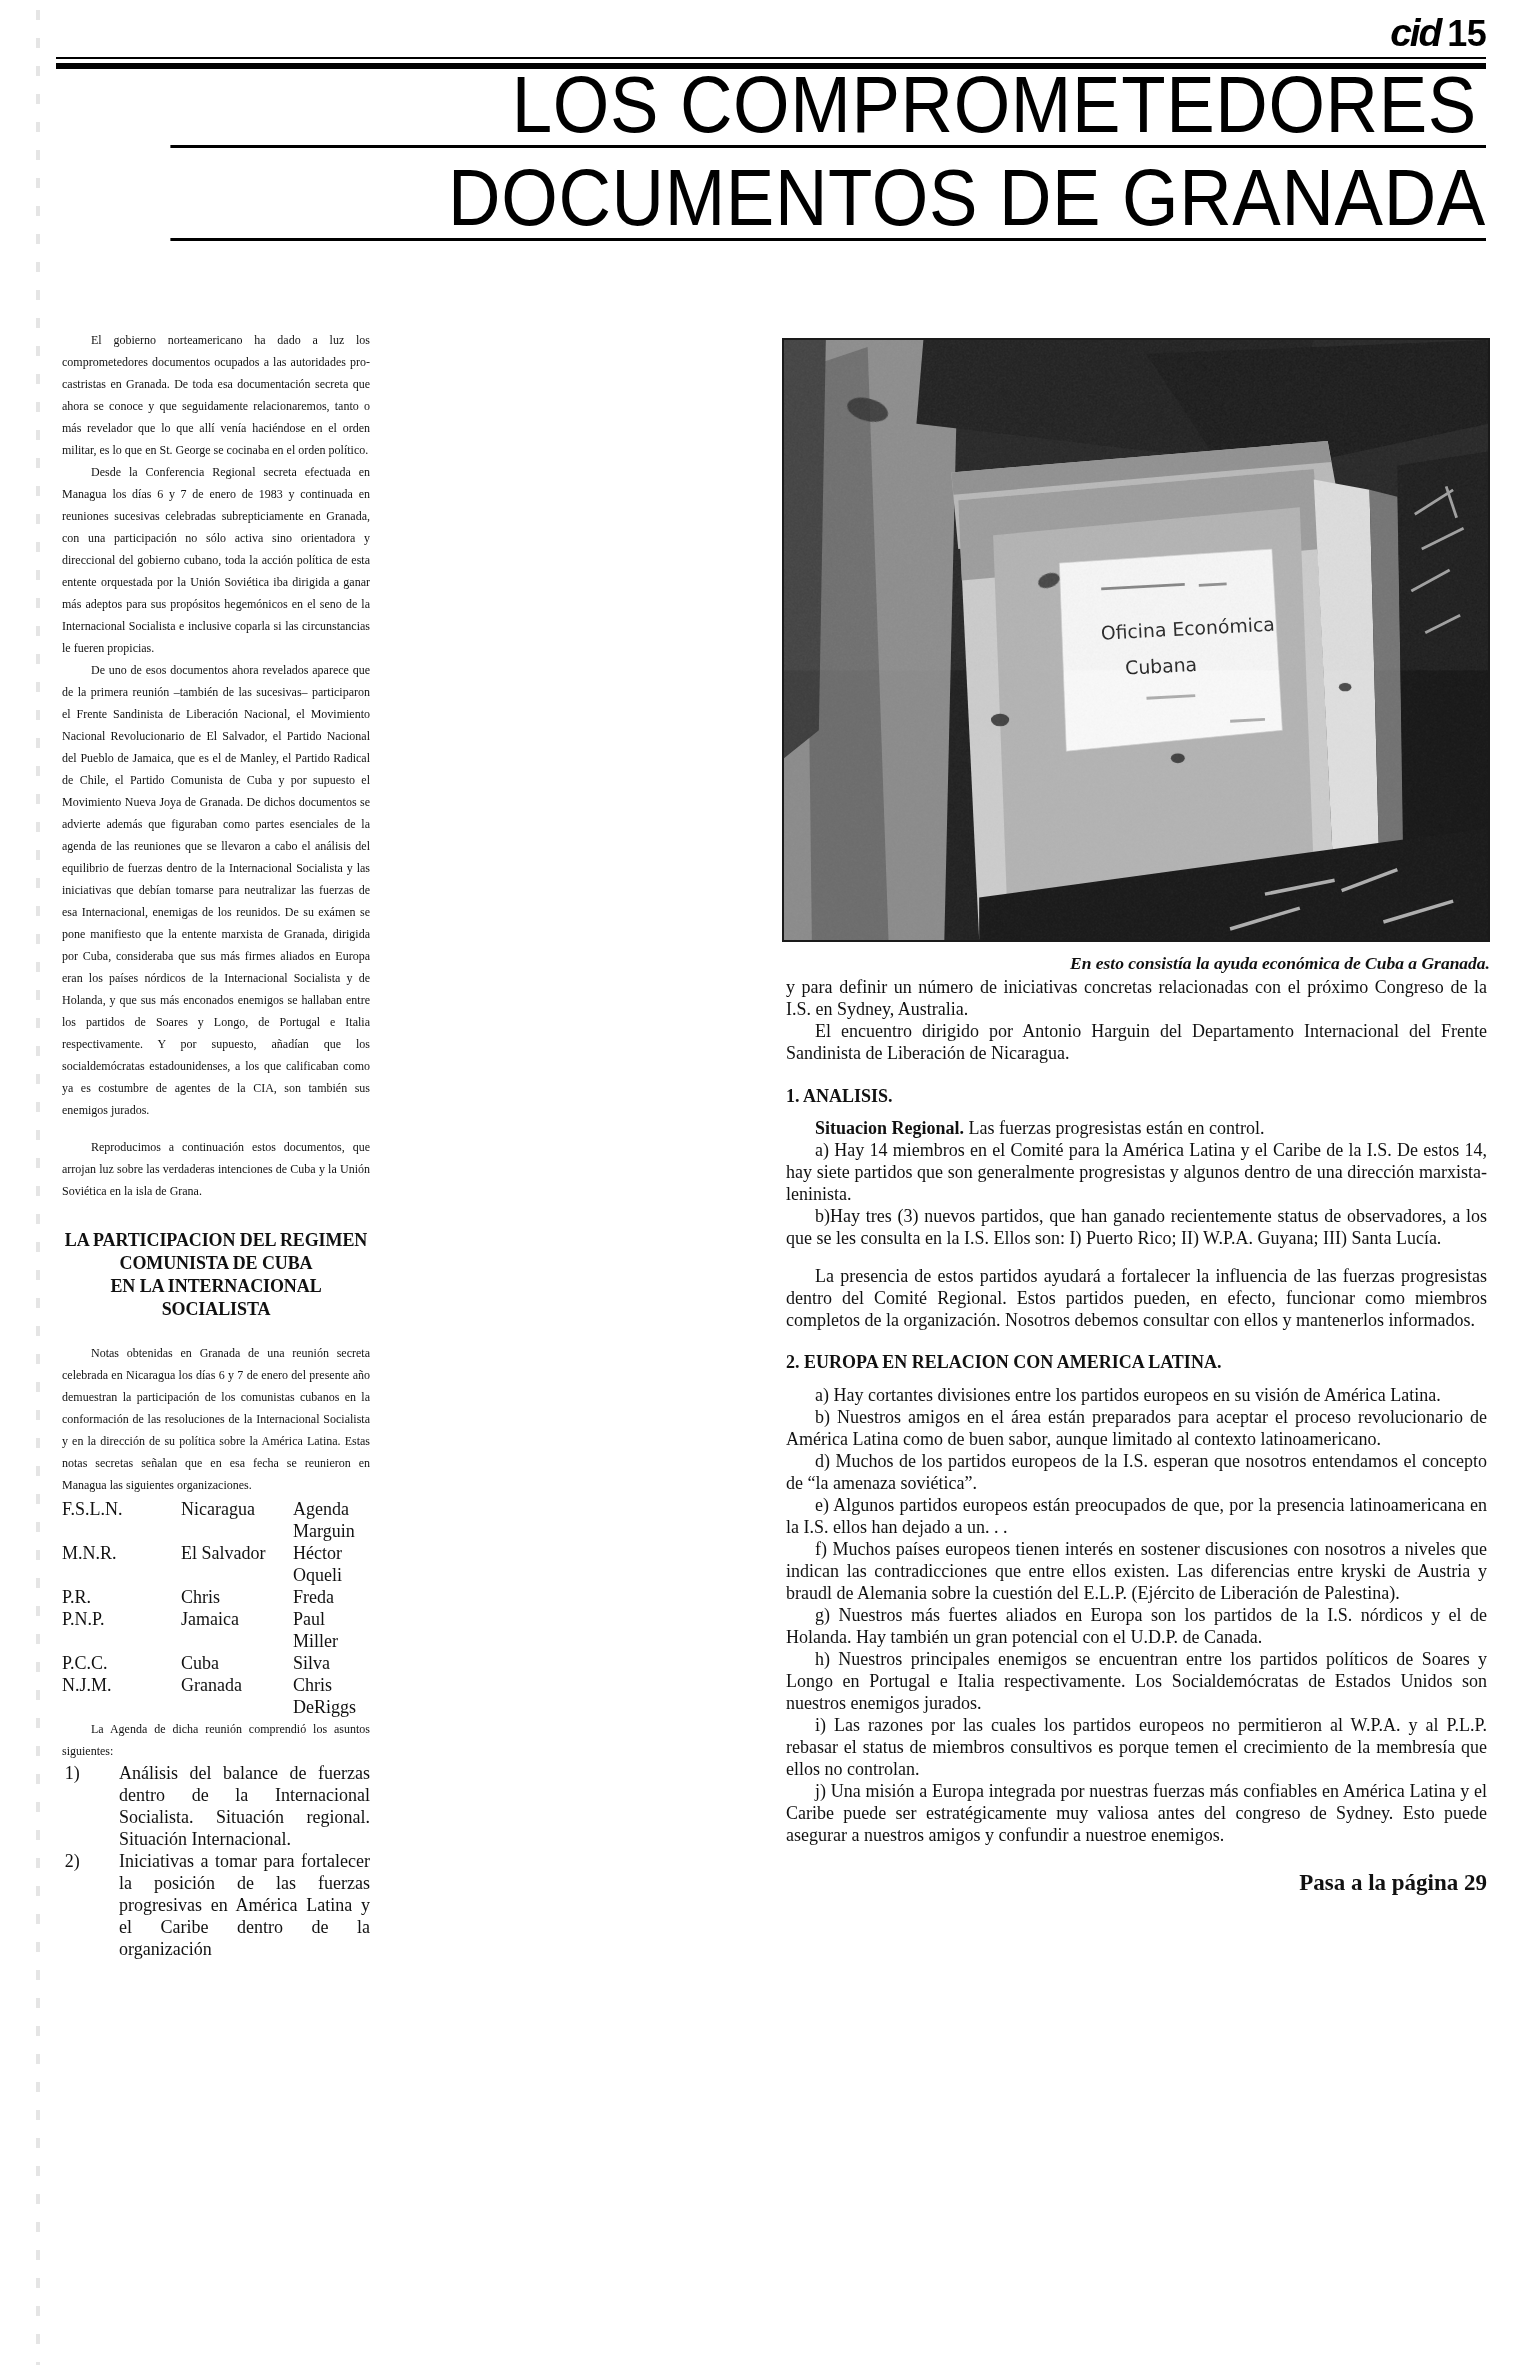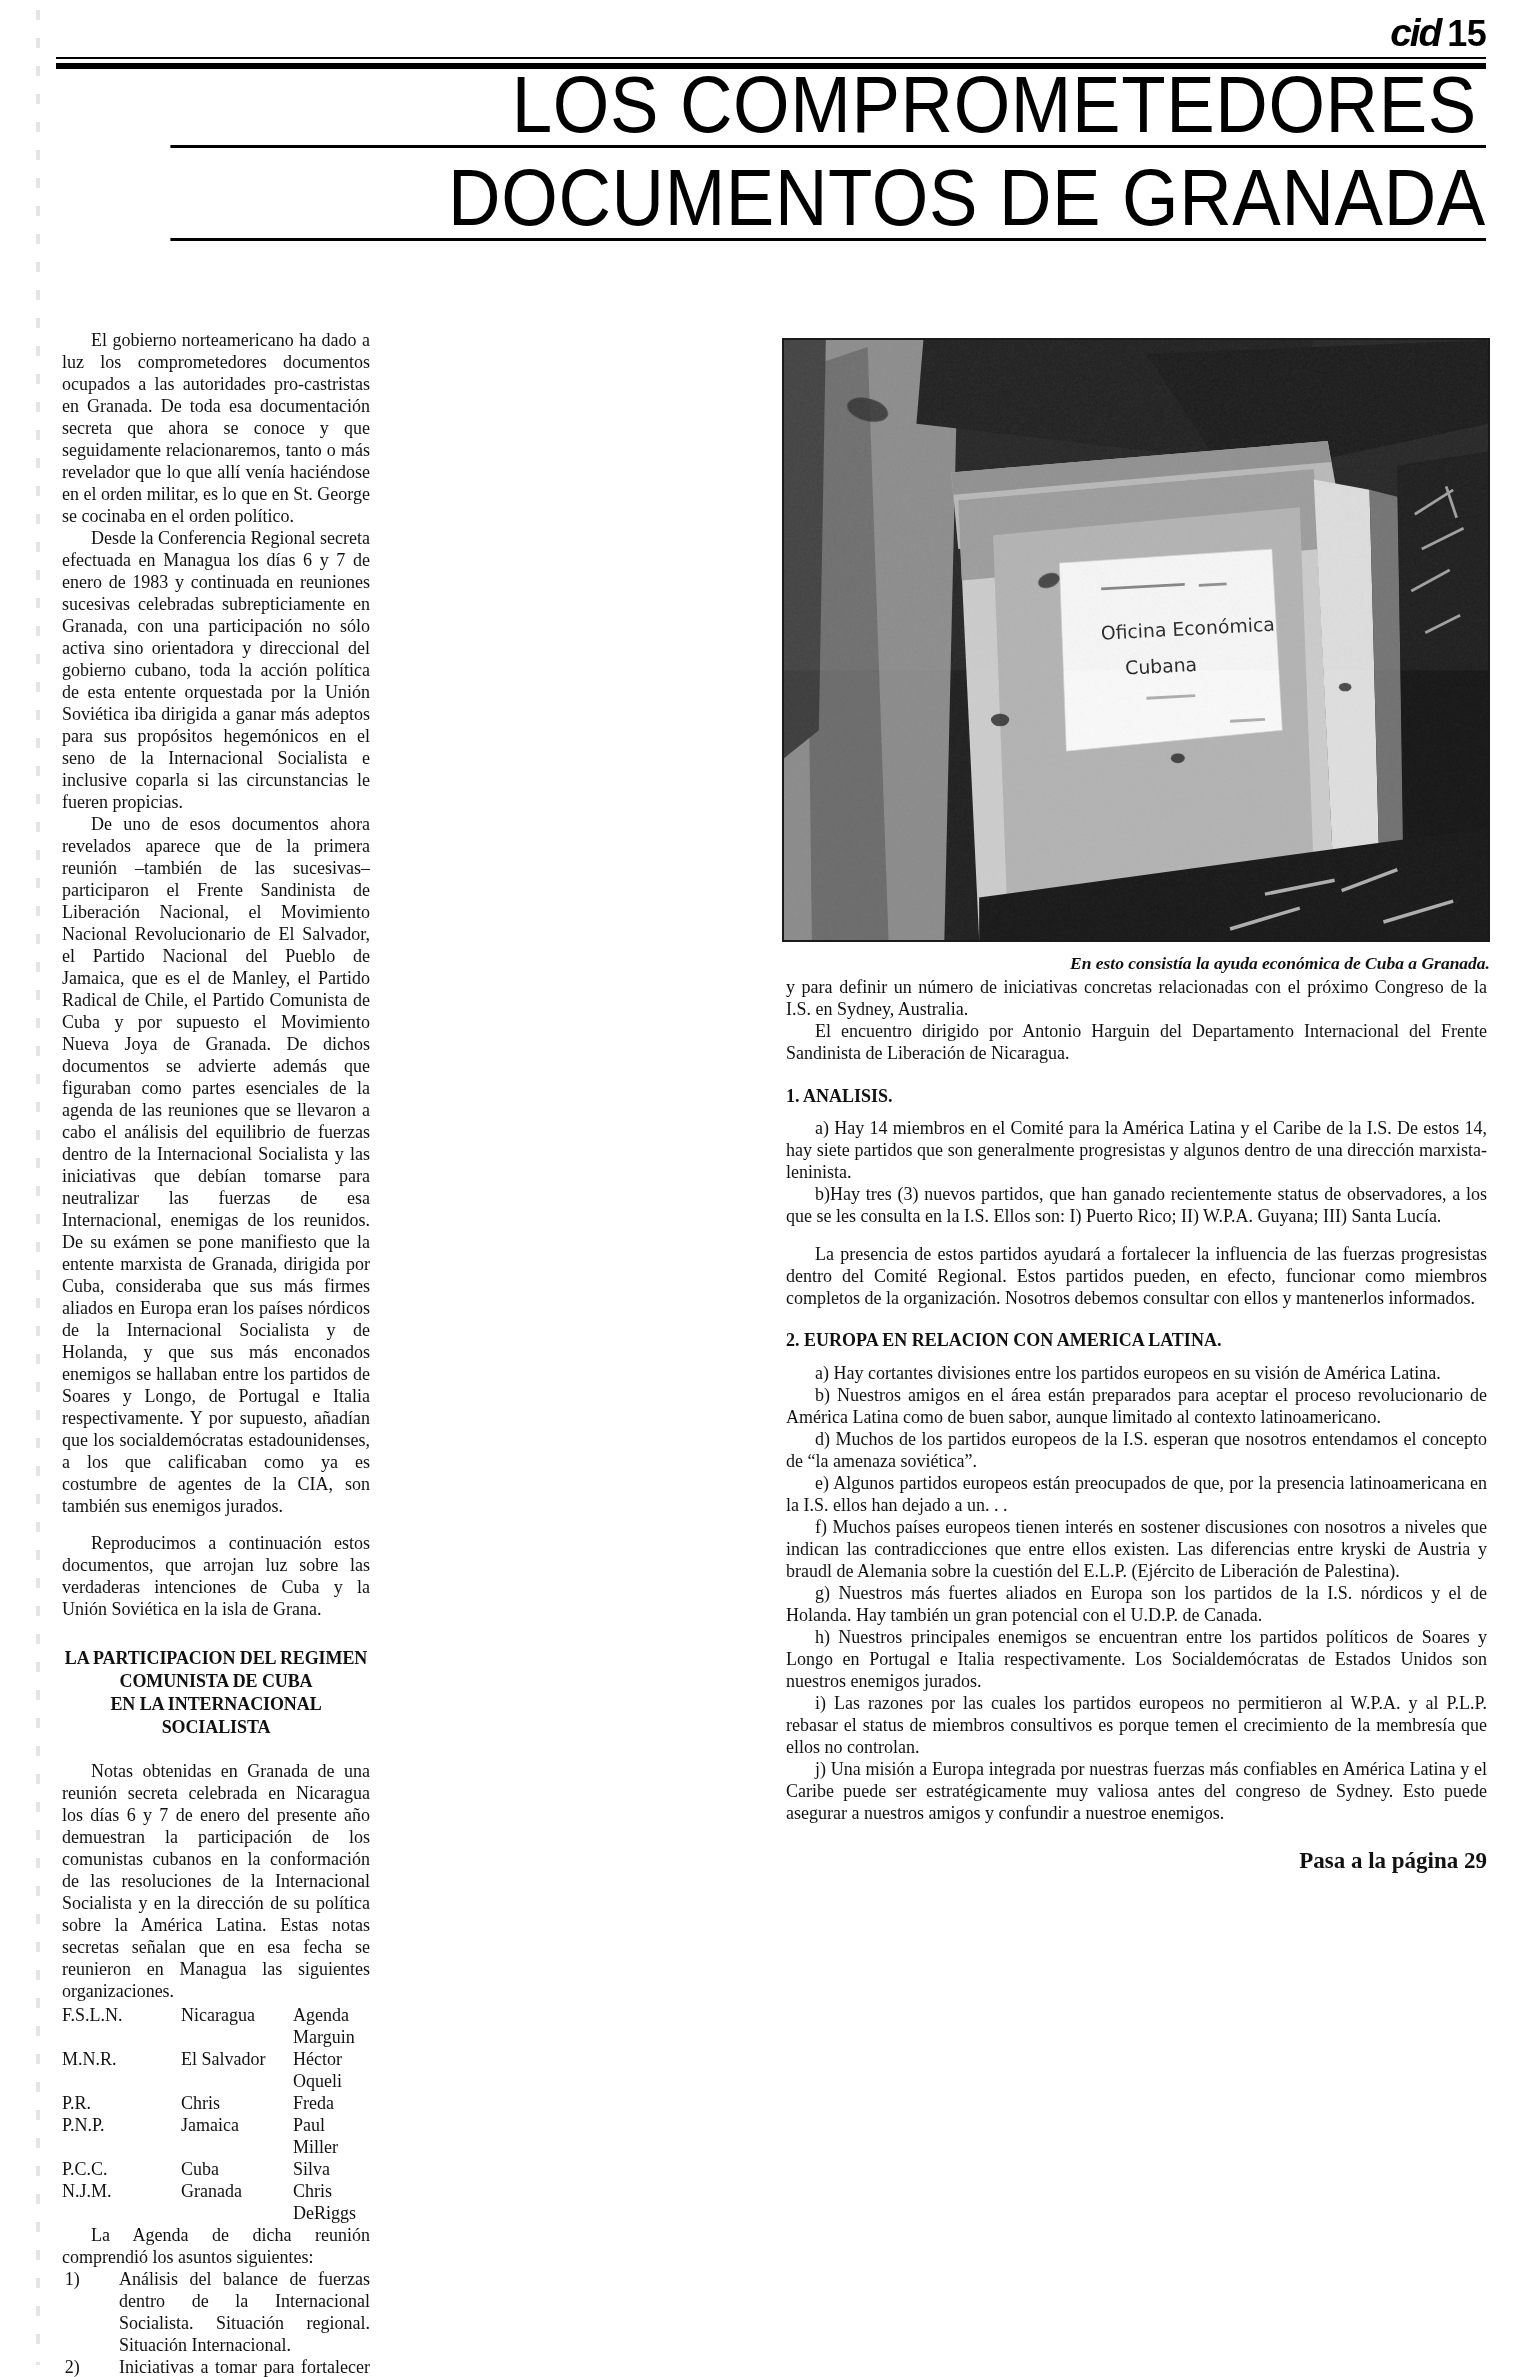--- a/index.html
+++ b/index.html
@@ -112,21 +112,21 @@
   }
 
   .col-left p, .col-right p {
     margin: 0;
     font-size: 18px;
     line-height: 22px;
     text-align: justify;
     text-indent: 29px;
     font-family: "Liberation Serif", serif;
   }
-  .col-left p { font-size: 18px; font-family: Liberation Serif, serif; }
+  .col-left p { font-size: 12px; font-family: Liberation Serif, serif; }
   .col-left { font-size: 18px; }
 
   .col-left .para, .col-right .para {
     margin-bottom: 0;
   }
   .gap-before { margin-top: 15.4px !important; }
   .noindent { text-indent: 0 !important; }
 
   
   .photo-wrap {
@@ -410,20 +410,21 @@
 
   </div>
 
   <div class="col-right">
 
     <p class="para noindent">y para definir un número de iniciativas concretas relacionadas con el próximo Congreso de la I.S. en Sydney, Australia.</p>
     <p class="para">El encuentro dirigido por Antonio Harguin del Departamento Internacional del Frente Sandinista de Liberación de Nicaragua.</p>
 
     <div class="sec-head">1. ANALISIS.</div>
 
+    <p class="lettered"><span class="sub-lead">Situacion Regional.</span><span> Las fuerzas progresistas están en control.</span></p>
 
     <p class="lettered"><span>a)</span> <span>Hay 14 miembros en el Comité para la América Latina y el Caribe de la I.S.  De estos 14, hay siete partidos que son generalmente progresistas y algunos dentro de una dirección marxista-leninista.</span></p>
 
     <p class="lettered"><span>b)</span><span>Hay tres (3) nuevos partidos, que han ganado recientemente status de observadores, a los que se les consulta en la I.S. Ellos son: I) Puerto Rico; II) W.P.A. Guyana; III) Santa Lucía.</span></p>
 
     <p class="para gap-before">La presencia de estos partidos ayudará a fortalecer la influencia de las fuerzas progresistas dentro del Comité Regional. Estos partidos pueden, en efecto, funcionar como miembros completos de la organización. Nosotros debemos consultar con ellos y mantenerlos informados.</p>
 
     <div class="sec-head">2. EUROPA EN RELACION CON AMERICA LATINA.</div>
 
     <p class="lettered"><span>a)</span> <span>Hay cortantes divisiones entre los partidos europeos en su visión de América Latina.</span></p>

